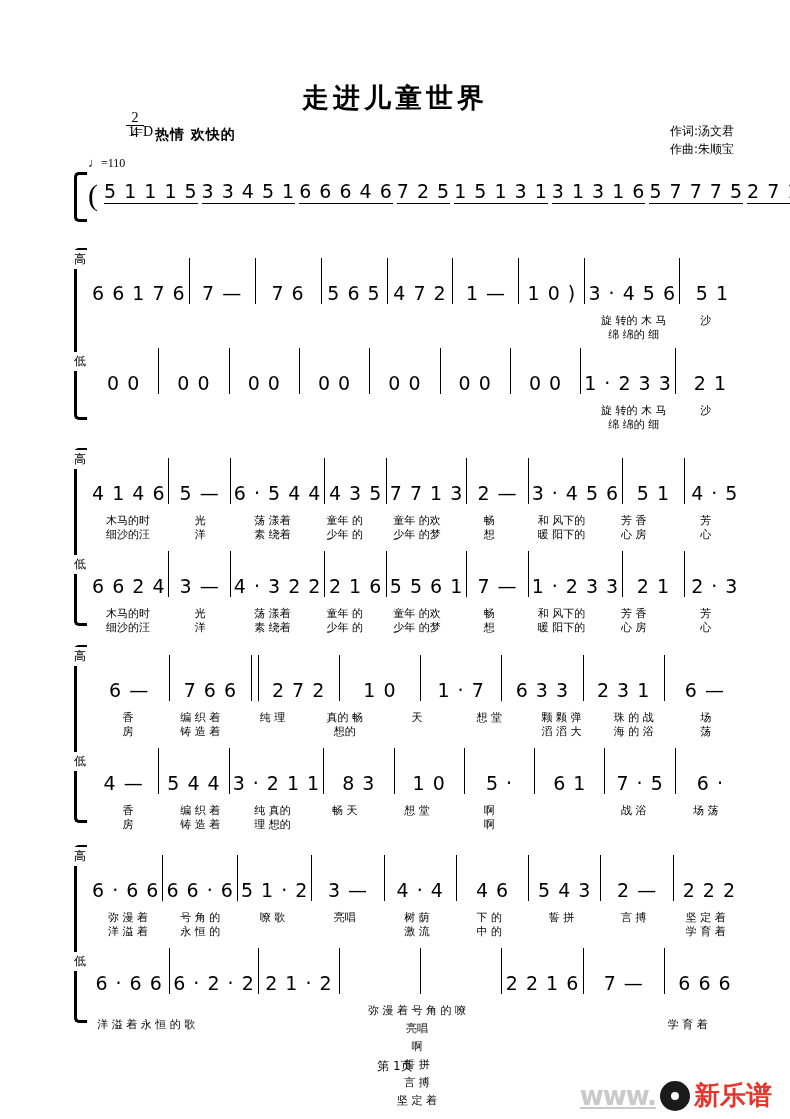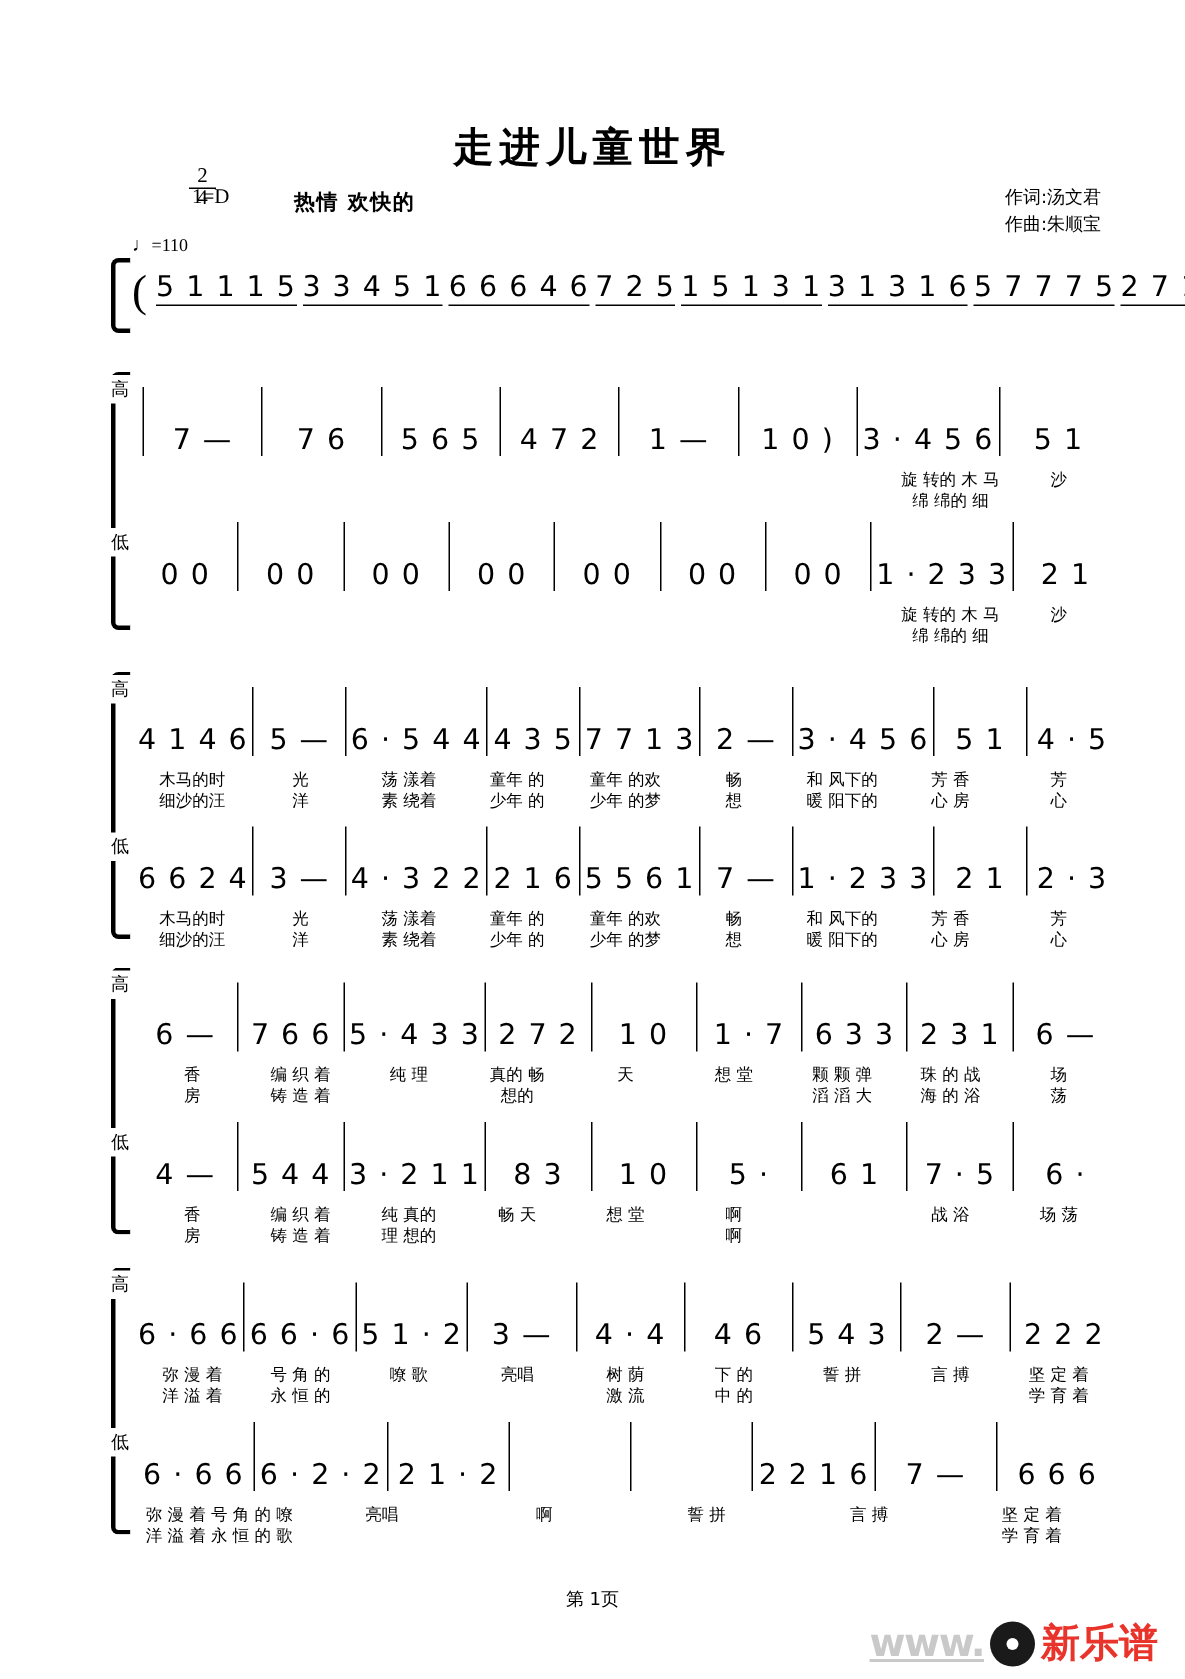--- a/index.html
+++ b/index.html
@@ -19,21 +19,21 @@
   .subtitle{
     position:absolute;left:0;right:0;top:115px;text-align:center;
     font-size:17px;letter-spacing:3px;font-style:italic;
     font-family:"DejaVu Sans", sans-serif;
   }
   .key{position:absolute;left:88px;top:124px;font-size:14px;margin-left:40px;}
   .meter{position:absolute;left:126px;top:112px;font-size:14px;text-align:center;width:18px;line-height:12px;}
   .meter .num{display:block;border-bottom:1px solid #000;padding-bottom:1px;}
   .meter .den{display:block;padding-top:1px;}
   .mood{position:absolute;left:155px;top:126px;font-size:14px;font-weight:bold;letter-spacing:1px;
-        font-family:"DejaVu Sans", sans-serif;margin-left:41px;}
+        font-family:"DejaVu Sans", sans-serif;}
   .tempo{position:absolute;left:88px;top:155px;font-size:12px;}
   .tempo .qn{font-size:13px;}
   .credits{position:absolute;right:56px;top:122px;font-size:12px;line-height:18px;text-align:left;
            font-family:"DejaVu Sans", sans-serif;}
 
   
   .block{position:absolute;left:74px;right:48px;}
   .brace{position:absolute;left:0;top:0;bottom:0;width:10px;
          border-left:3px solid #000;border-top:3px solid #000;border-bottom:3px solid #000;
          border-radius:5px 0 0 5px;}
@@ -124,20 +124,23 @@
         <div style="width: 1px; background: rgb(0, 0, 0); margin: 0px 2px; align-self: stretch;"></div>
       </div>
   </div>
 
   <div id="systems">
       <div class="block" style="top: 248px; height: 172px;">
         <div class="brace"></div>
         <div class="side" style="top: 2px;">高</div>
         <div class="side" style="top: 104px;">低</div>
         <div class="row" style="top: 10px;">
+          <div class="cell">
+            <span class="notes">6 6 1 7 6</span>
+          </div>
           <div style="width: 1px; background: rgb(0, 0, 0); margin: 0px 3px; height: 46px; align-self: flex-end;"></div>
           <div class="cell">
             <span class="notes">7  —</span>
           </div>
           <div style="width: 1px; background: rgb(0, 0, 0); margin: 0px 3px; height: 46px; align-self: flex-end;"></div>
           <div class="cell">
             <span class="notes">7   6</span>
           </div>
           <div style="width: 1px; background: rgb(0, 0, 0); margin: 0px 3px; height: 46px; align-self: flex-end;"></div>
           <div class="cell">
@@ -375,23 +378,20 @@
         <div class="side" style="top: 107px;">低</div>
         <div class="row" style="top: 10px;">
           <div class="cell">
             <span class="notes">6   —</span>
           </div>
           <div style="width: 1px; background: rgb(0, 0, 0); margin: 0px 3px; height: 46px; align-self: flex-end;"></div>
           <div class="cell">
             <span class="notes">7 6   6</span>
           </div>
           <div style="width: 1px; background: rgb(0, 0, 0); margin: 0px 3px; height: 46px; align-self: flex-end;"></div>
-          <div class="cell">
-            <span class="notes">5 · 4   3 3</span>
-          </div>
           <div style="width: 1px; background: rgb(0, 0, 0); margin: 0px 3px; height: 46px; align-self: flex-end;"></div>
           <div class="cell">
             <span class="notes">2 7 2</span>
           </div>
           <div style="width: 1px; background: rgb(0, 0, 0); margin: 0px 3px; height: 46px; align-self: flex-end;"></div>
           <div class="cell">
             <span class="notes">1 0</span>
           </div>
           <div style="width: 1px; background: rgb(0, 0, 0); margin: 0px 3px; height: 46px; align-self: flex-end;"></div>
           <div class="cell">
@@ -581,21 +581,21 @@
           </div>
           <div style="width: 1px; background: rgb(0, 0, 0); margin: 0px 3px; height: 46px; align-self: flex-end;"></div>
           <div class="cell">
             <span class="notes">7   —</span>
           </div>
           <div style="width: 1px; background: rgb(0, 0, 0); margin: 0px 3px; height: 46px; align-self: flex-end;"></div>
           <div class="cell">
             <span class="notes">6  6  6</span>
           </div>
         </div>
-        <div class="lyrline" style="top: 155px;">
+        <div class="lyrline" style="top: 155px; flex-direction: column;">
           <div class="lyrcell"><span class="lyr">弥  漫 着 号 角 的  嘹</span></div>
           <div class="lyrcell"><span class="lyr">亮唱</span></div>
           <div class="lyrcell"><span class="lyr">啊</span></div>
           <div class="lyrcell"><span class="lyr">誓 拼</span></div>
           <div class="lyrcell"><span class="lyr">言 搏</span></div>
           <div class="lyrcell"><span class="lyr">坚 定 着</span></div>
         </div>
         <div class="lyrline" style="top: 169px;">
           <div class="lyrcell"><span class="lyr">洋  溢 着 永 恒 的  歌</span></div>
           <div class="lyrcell"><span class="lyr"></span></div>

